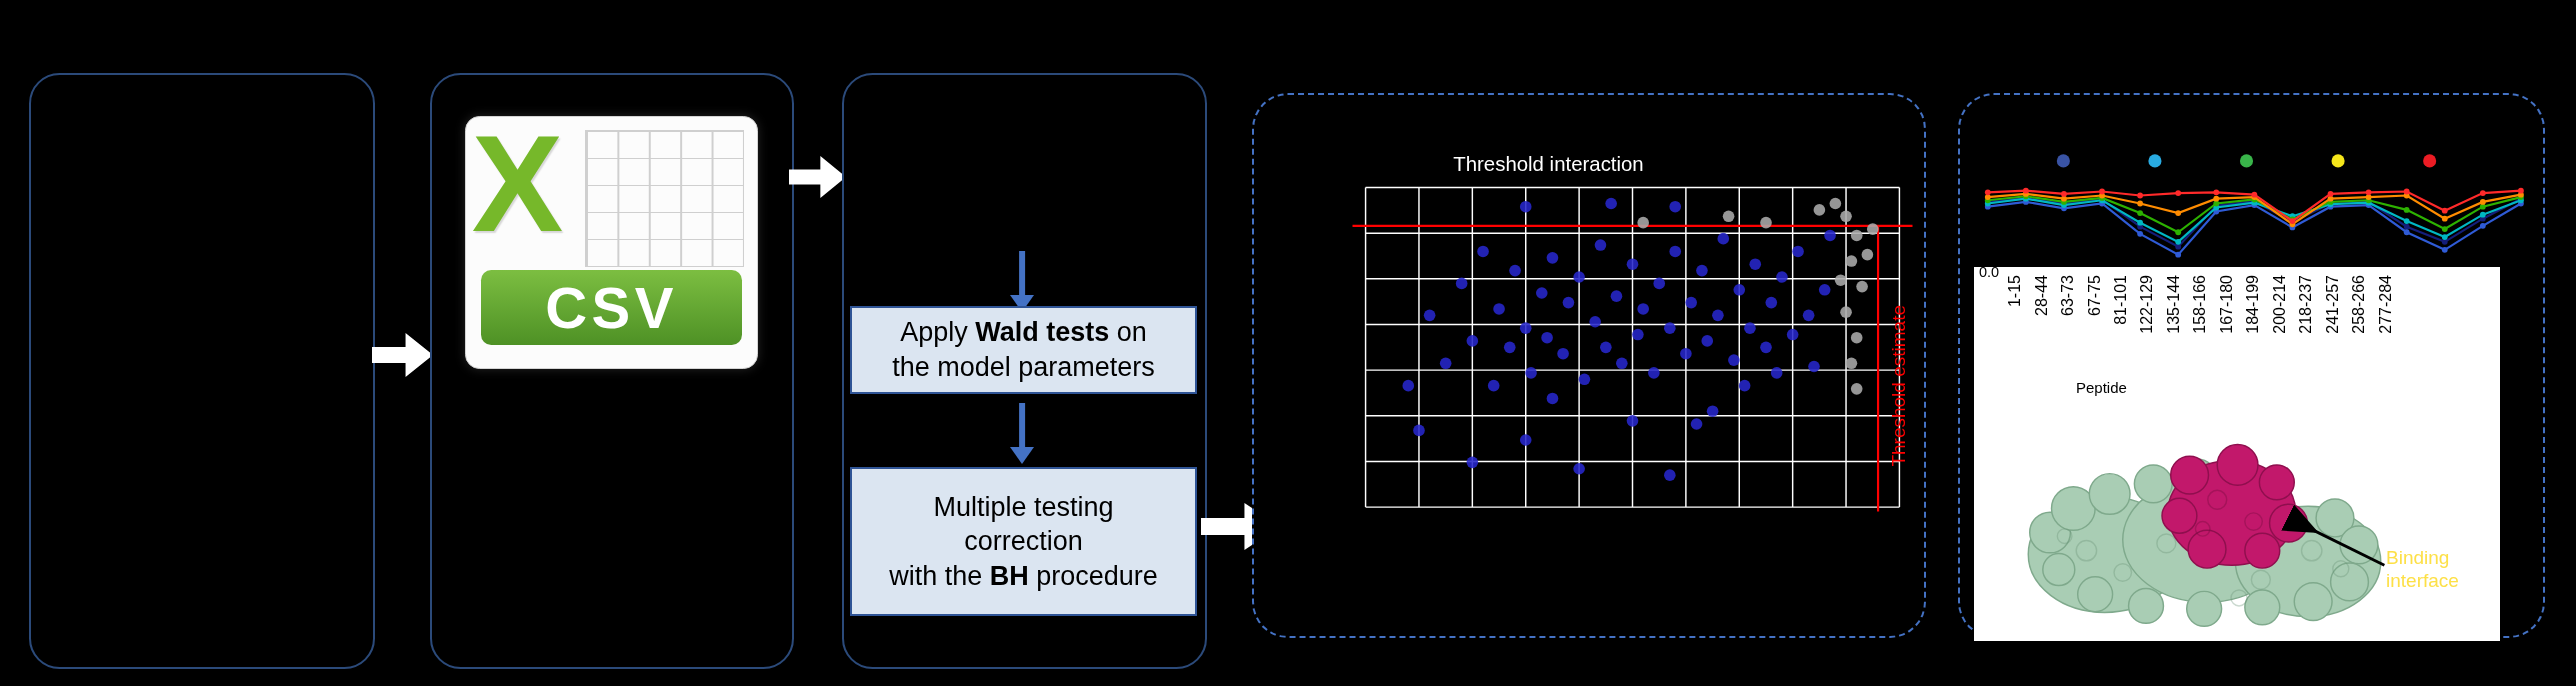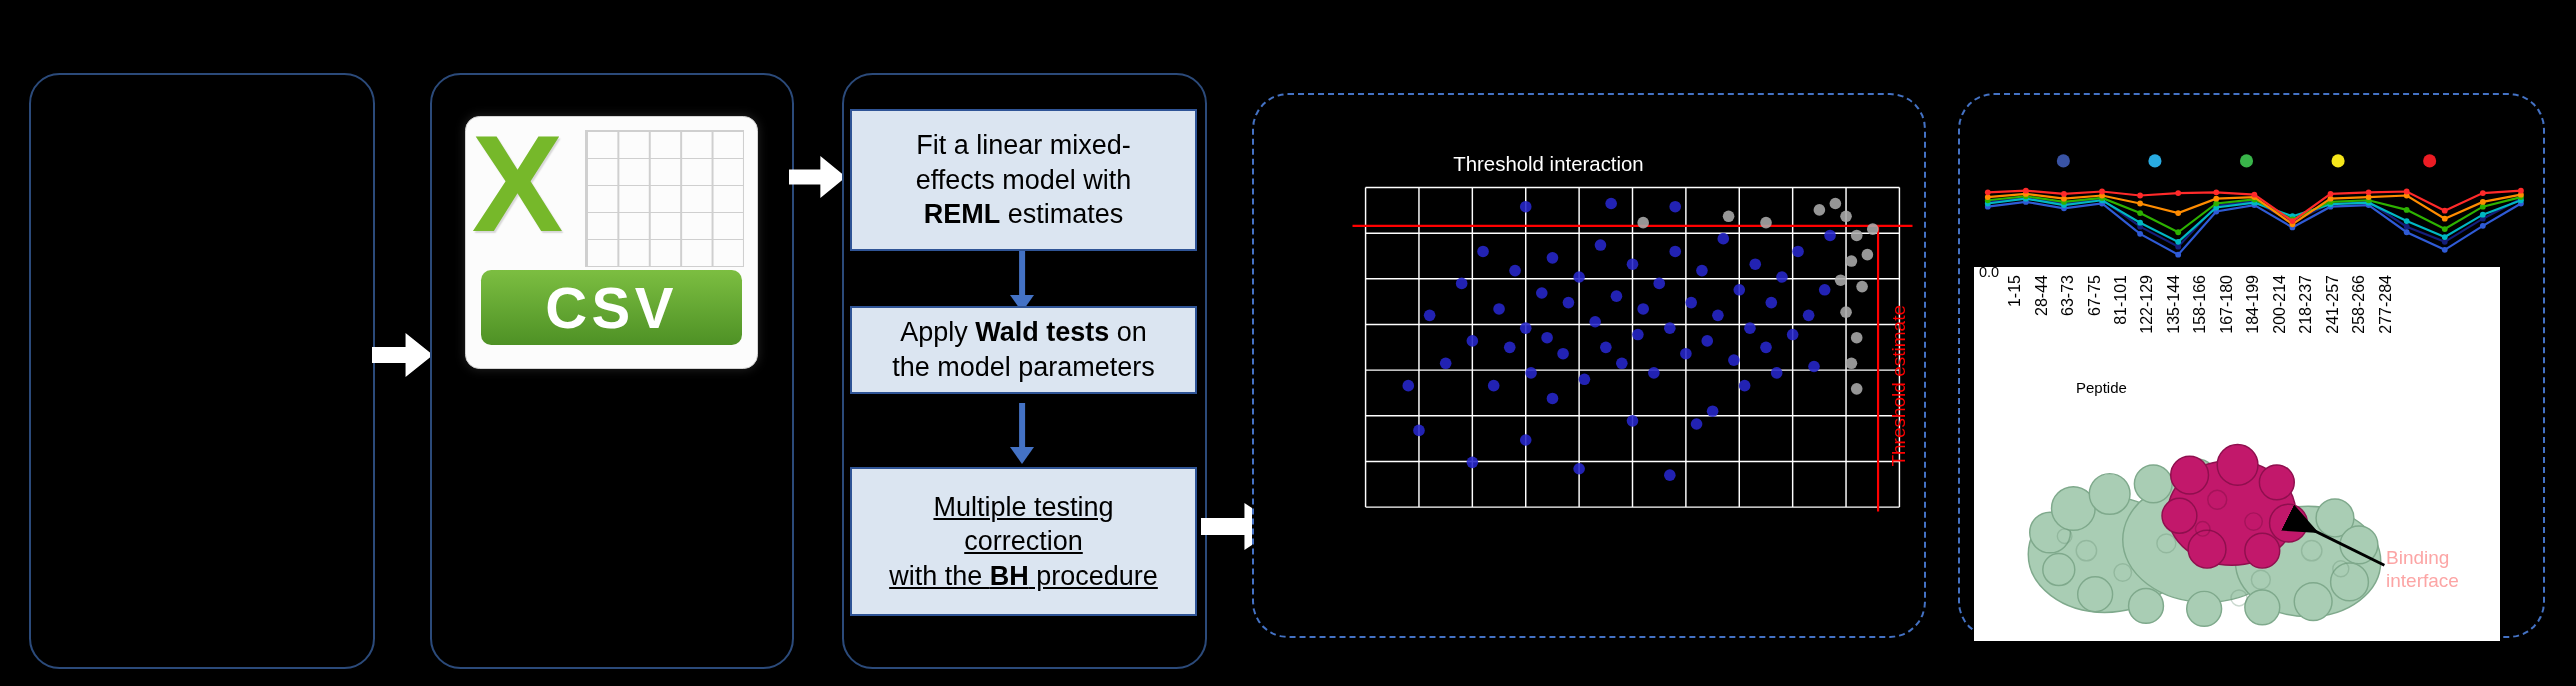--- a/index.html
+++ b/index.html
@@ -38,21 +38,21 @@
   .csv-banner{position:absolute;left:5%;right:5%;top:61%;height:30%;
      background:linear-gradient(#7CBE41,#4E9125);border-radius:10.2px;
      display:flex;align-items:center;justify-content:center;
      color:#fff;font-weight:bold;font-size:58px;letter-spacing:4.4px;}
 
   
   .stepbox{position:absolute;left:850px;width:343px;background:#DBE5F1;border:2.2px solid #2F5496;
      display:flex;align-items:center;justify-content:center;}
   #step-1{top:109px;height:138px;}
   #step-2{top:306px;height:84px;}
-  #step-3{top:467px;height:145px;text-decoration:underline;}
+  #step-3{top:467px;height:145px;}
   .steptext{white-space:pre-line;text-align:center;font-size:27px;line-height:1.28;color:#000;}
   .steptext b{font-weight:bold;}
 
   
   .down-arrow{position:absolute;width:26px;}
   #down-1{left:1009px;top:251px;height:61px;}
   #down-2{left:1009px;top:403px;height:61px;}
   .down-arrow .stem{position:absolute;left:50%;transform:translateX(-50%);
      top:0;bottom:14.5px;width:5.8px;background:#4472C4;}
   .down-arrow .head{position:absolute;bottom:0;left:50%;transform:translateX(-50%);
@@ -71,21 +71,21 @@
   #kinetics-svg{position:absolute;left:1979px;top:142px;}
   .white-box{position:absolute;left:1974px;top:267px;width:526px;height:374px;background:#fff;}
   .ytick{position:absolute;left:1979px;top:264px;font-size:14.5px;color:#000;}
   #peptide-labels{position:absolute;left:0;top:0;width:0;height:0;}
   .pep-label{position:absolute;top:275px;transform-origin:0 0;
      transform:rotate(-90deg) translateX(-100%);white-space:nowrap;
      font-size:16px;color:#000;}
   .xaxis-title{position:absolute;left:2076px;top:379px;width:218px;text-align:left;
      font-size:15px;color:#000;}
   #protein-svg{position:absolute;left:2021px;top:427px;}
-  .binding-label{position:absolute;left:2386px;top:547px;font-size:19px;color:#fca5a5;
+  .binding-label{position:absolute;left:2386px;top:547px;font-size:19px;color:#fde047;
      white-space:pre-line;line-height:1.2;}
 </style>
 </head>
 <body>
 
 <div class="canvas">
 
   <div class="panel" id="panel-input"></div>
 
   <div class="block-arrow" id="arrow-1"></div>
@@ -96,25 +96,20 @@
     <div class="csv-x">X</div>
     <div class="csv-banner">
       <span>CSV</span>
     </div>
   </div>
 
   <div class="block-arrow" id="arrow-2"></div>
 
   <div class="panel" id="panel-steps"></div>
 
-  <div class="stepbox" id="step-1">
-    <div class="steptext"><span>Fit a linear mixed-
-effects model with
-</span><b>REML</b><span> estimates</span></div>
-  </div>
 
   <div class="down-arrow" id="down-1">
     <div class="stem"></div>
     <div class="head"></div>
   </div>
 
   <div class="stepbox" id="step-2">
     <div class="steptext"><span>Apply </span><b>Wald tests</b><span> on
 the model parameters</span></div>
   </div>

